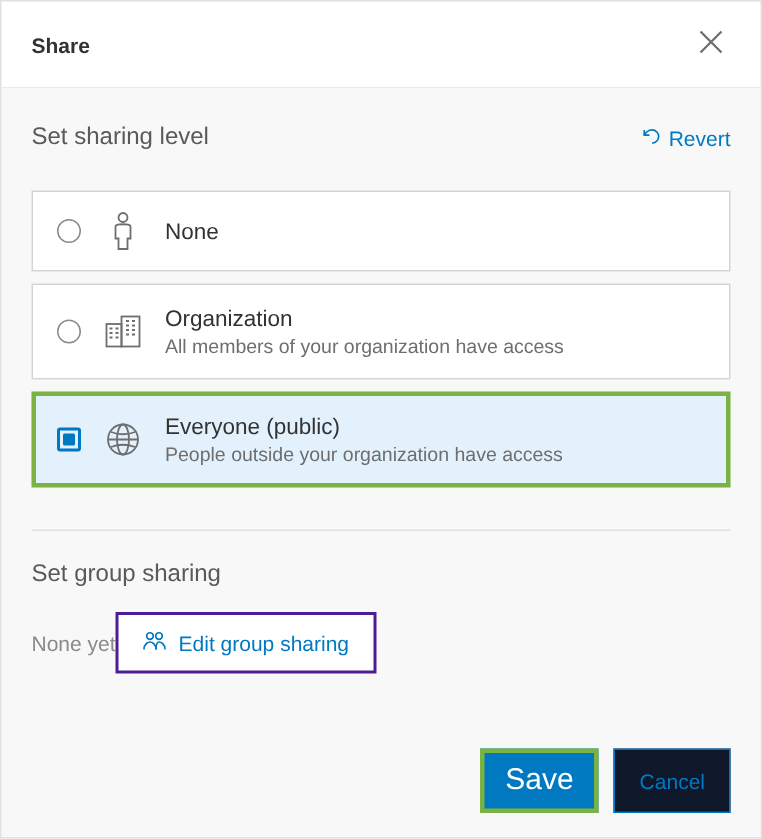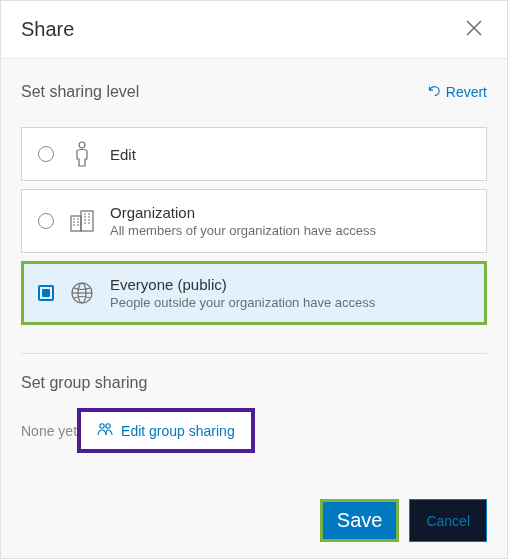--- a/index.html
+++ b/index.html
@@ -14,22 +14,22 @@
       color: #323232;
     }
     .header {
       display: flex;
       justify-content: space-between;
       align-items: center;
       padding: 14px 20px;
       border-bottom: 1px solid #eaeaea;
     }
     .header h1 {
-      font-size: 20px;
-      font-weight: 400;
+      font-size: 14px;
+      font-weight: 700;
       color: #323232;
     }
     .close-btn {
       background: none;
       border: none;
       cursor: pointer;
       padding: 4px;
       color: #6e6e6e;
     }
     .content {
@@ -116,21 +116,21 @@
     }
     .group-row {
       display: flex;
       justify-content: flex-start;
       align-items: center;
       margin-top: 16px;
     }
     .none-yet { font-size: 14px; color: #8a8a8a; }
     .edit-group-btn {
       background: #fff;
-      border: 4px solid #4c1d95;
+      border: 2px solid #4c1d95;
       color: #0079c1;
       font-size: 14px;
       padding: 10px 16px;
       cursor: pointer;
       display: flex;
       align-items: center;
       gap: 8px;
     }
     .footer {
       display: flex;
@@ -188,21 +188,21 @@
 
     <div class="option">
       <span class="radio"></span>
       <span class="opt-icon">
         <svg width="22" height="26" viewBox="0 0 22 26" stroke="currentColor" stroke-width="1.2" fill="none">
           <circle cx="11" cy="4" r="3"></circle>
           <path d="M6 10 C6 8 16 8 16 10 L16 18 L14 18 L14 25 L8 25 L8 18 L6 18 Z"></path>
         </svg>
       </span>
       <div class="opt-text">
-        <span class="opt-title">Edit</span>
+        <span class="opt-title">None</span>
       </div>
     </div>
 
     <div class="option">
       <span class="radio"></span>
       <span class="opt-icon">
         <svg width="24" height="22" viewBox="0 0 24 22" stroke="currentColor" stroke-width="1.2" fill="none">
           <rect x="1" y="6" width="10" height="15"></rect>
           <rect x="11" y="1" width="12" height="20"></rect>
           <line x1="3" y1="9" x2="5" y2="9"></line>

